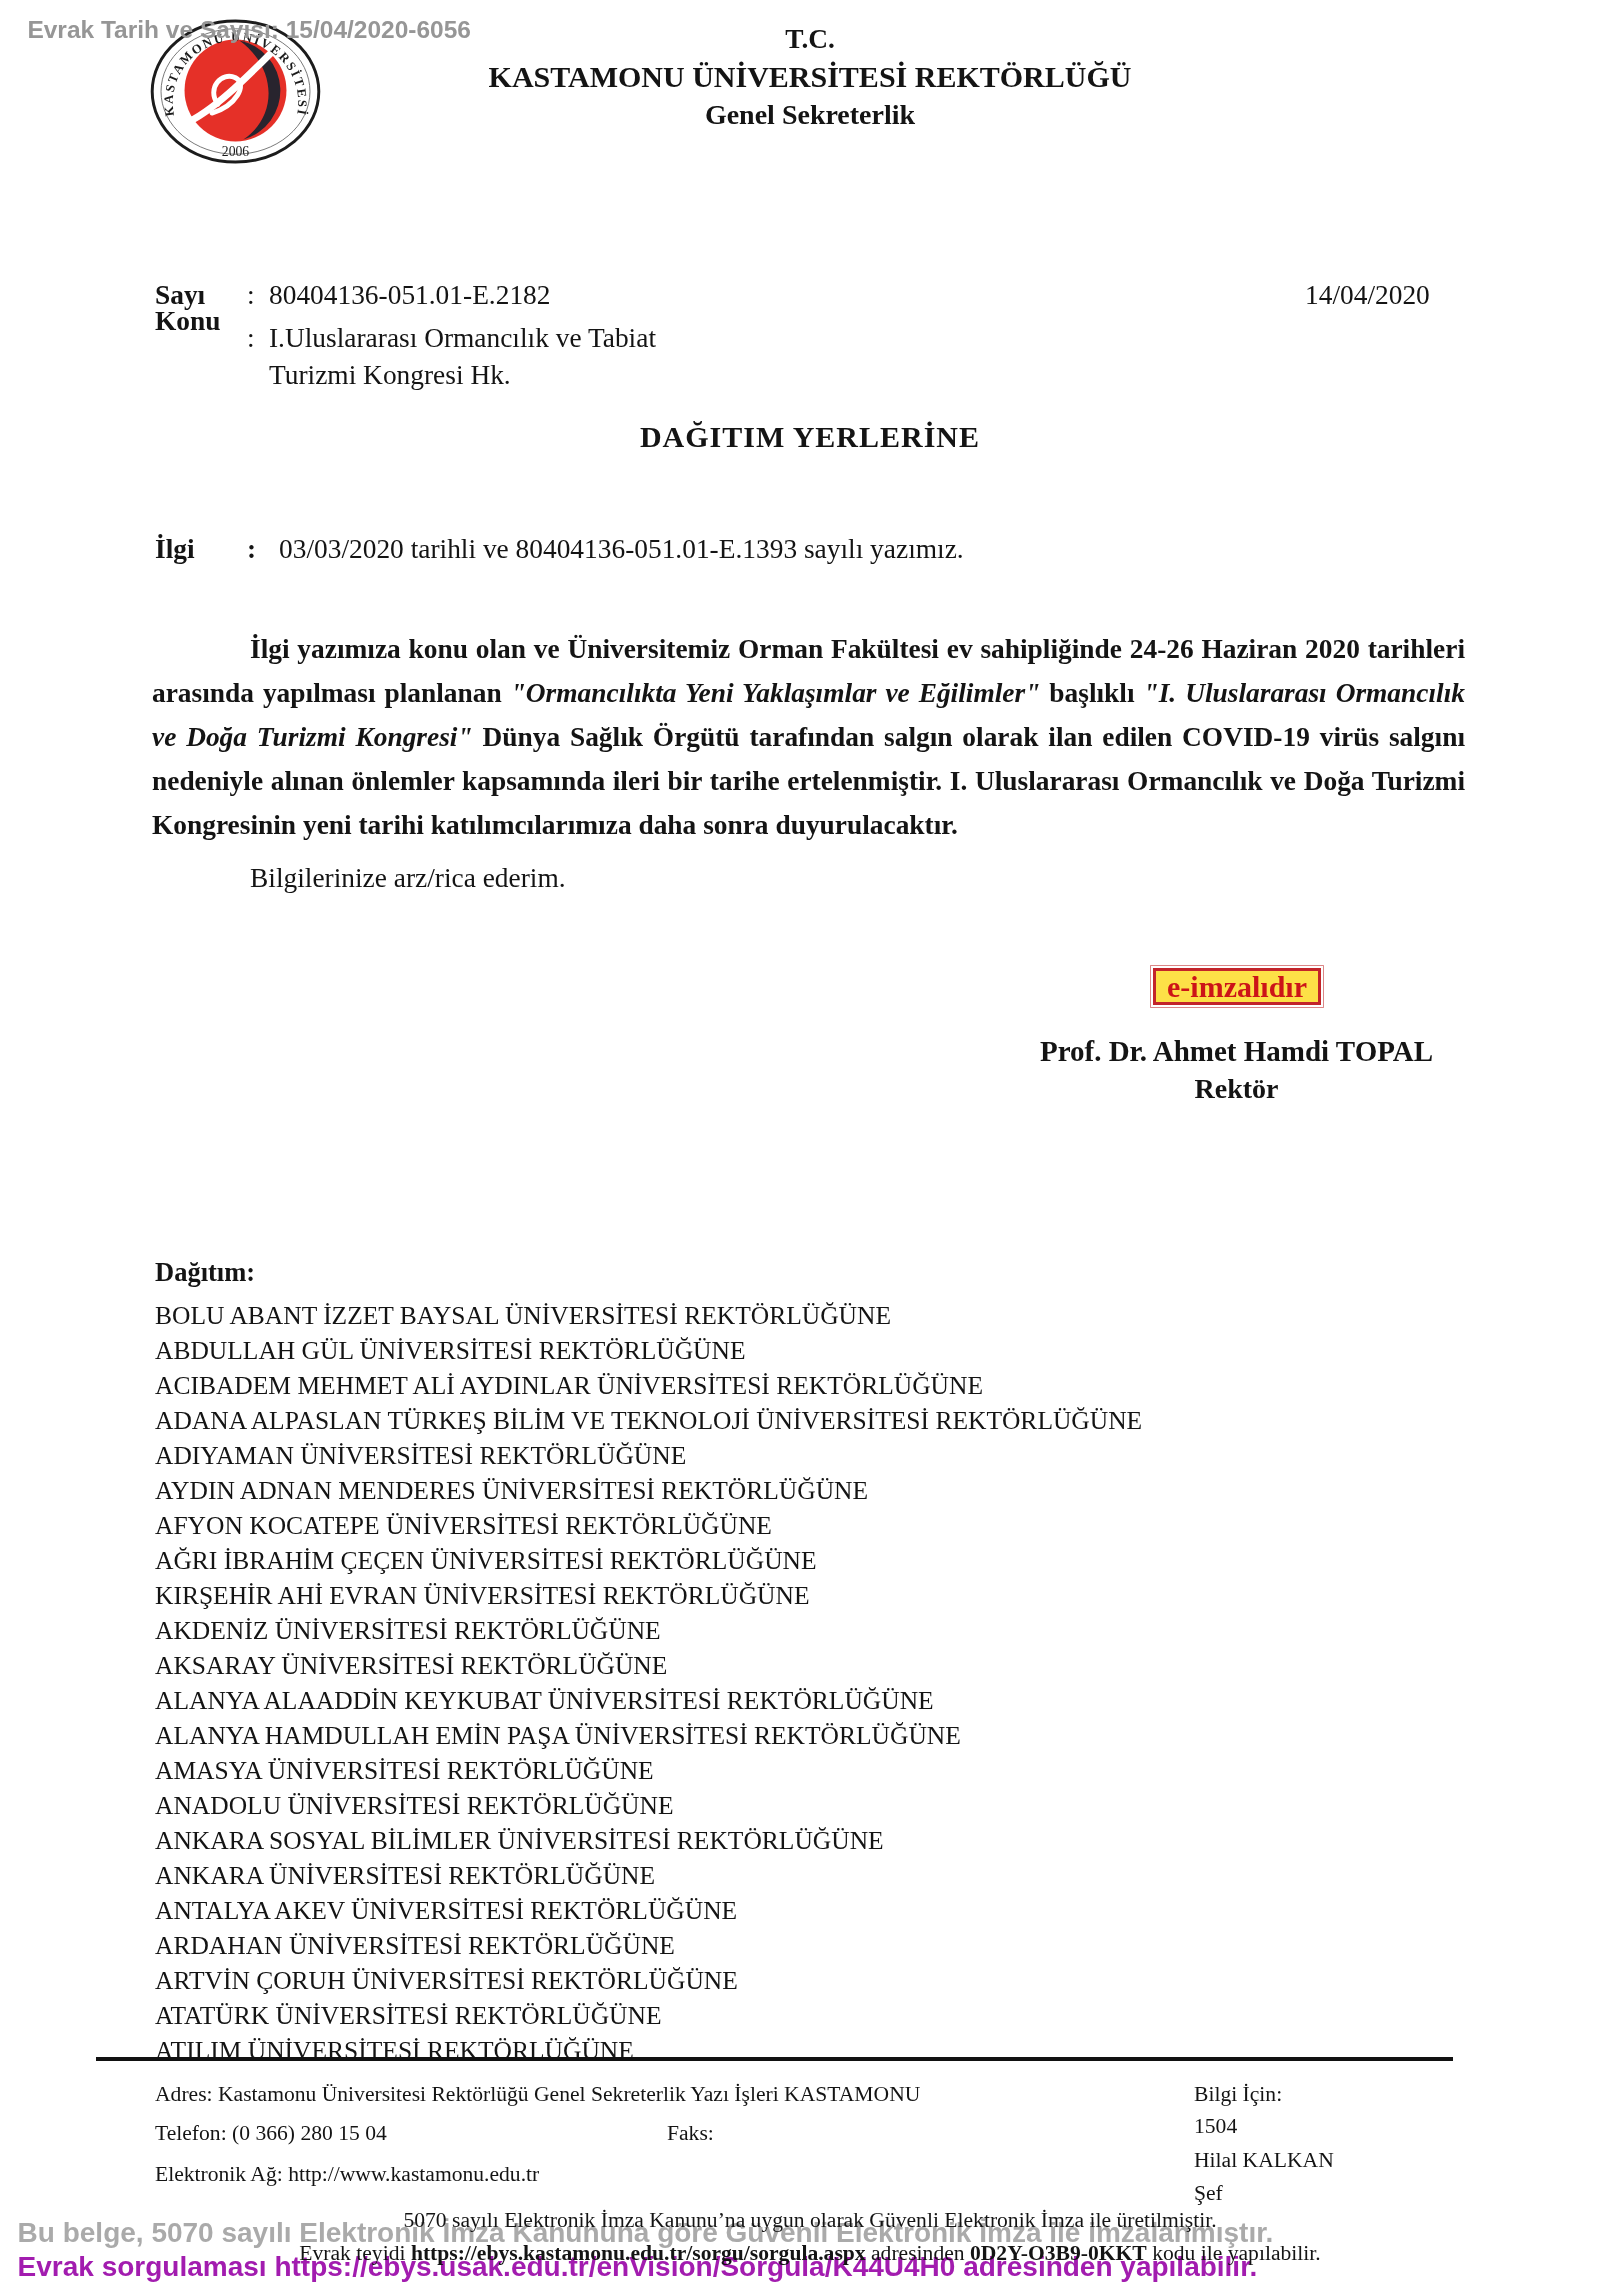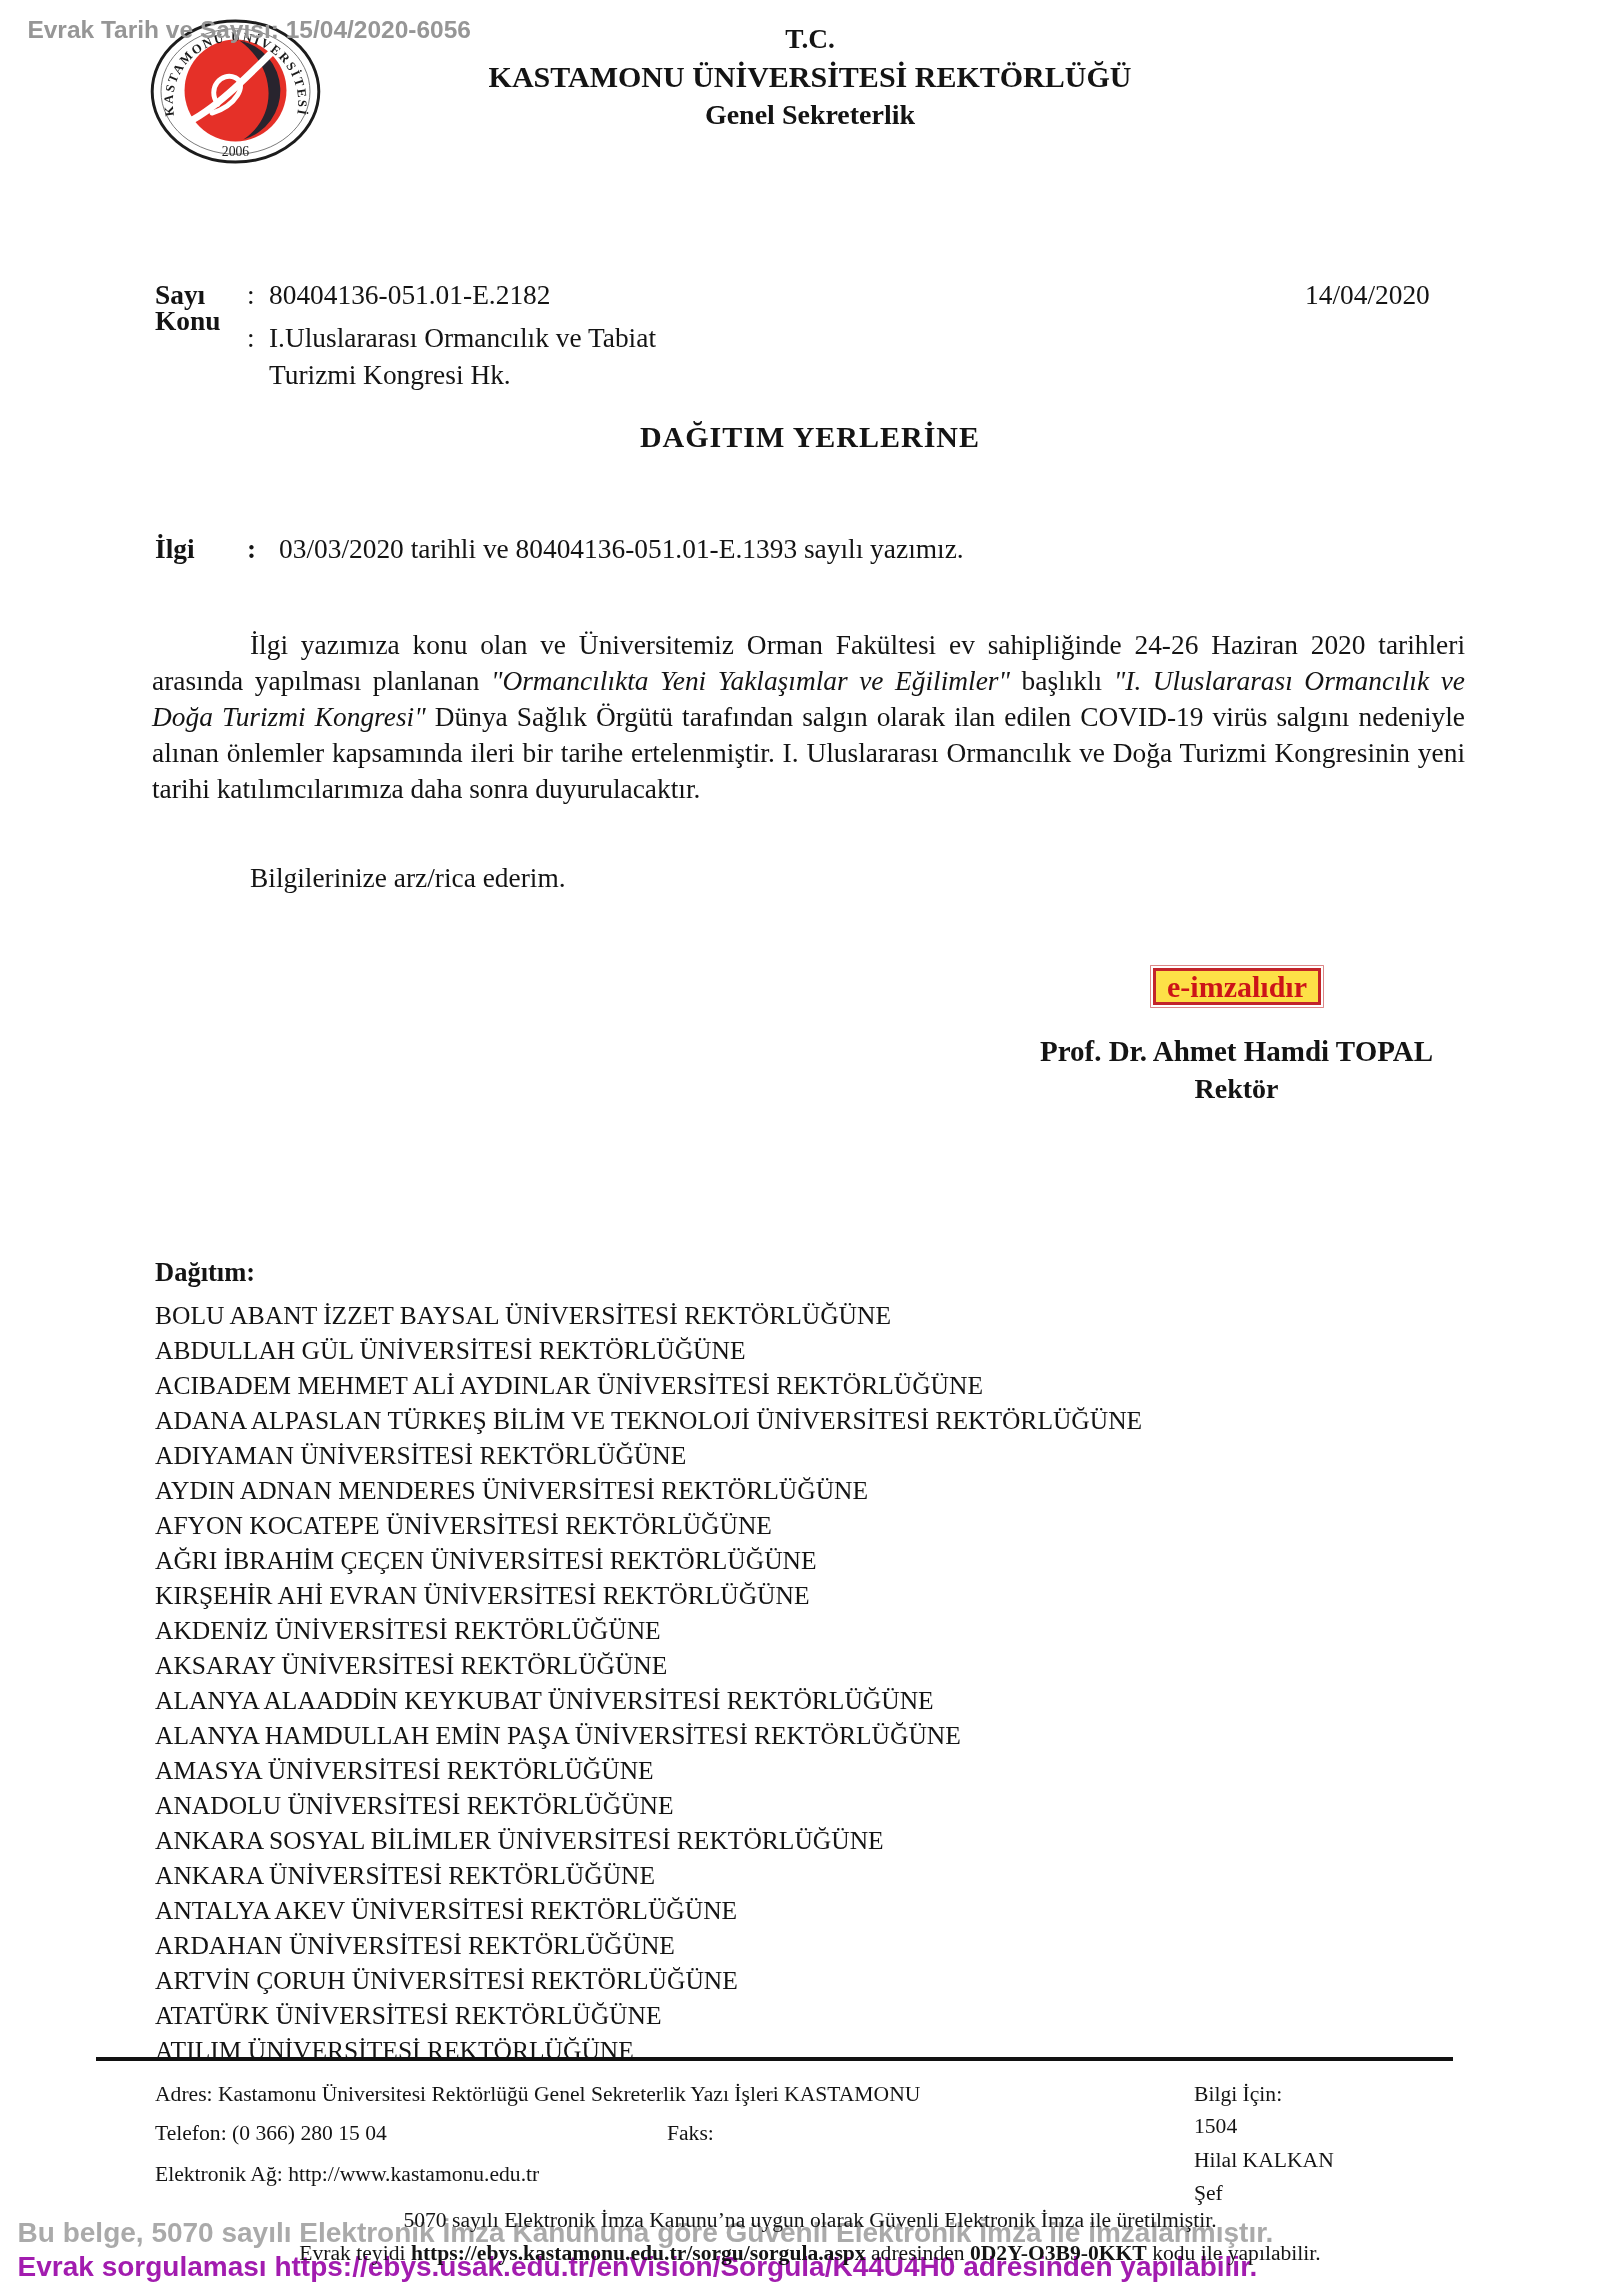--- a/index.html
+++ b/index.html
@@ -22,22 +22,22 @@
   .hdr .title{font-size:30px;font-weight:bold;margin-top:2px;}
   .hdr .sub{font-size:28px;font-weight:bold;margin-top:2px;}
 
   
   .lbl{font-weight:bold;font-size:27.4px;}
   .val{font-size:27.4px;}
   .doc-date{font-size:27.4px;}
 
   .recipient{left:0;top:420px;width:1620px;text-align:center;font-size:30px;font-weight:bold;letter-spacing:1px;}
 
-  .bodypara{left:152px;top:627px;width:1313px;font-size:27.4px;line-height:36px;
-            text-align:justify;text-indent:98px;z-index:2;}
+  .bodypara{left:152px;top:627px;width:1313px;font-size:27.4px;line-height:44px;
+            text-align:justify;text-indent:98px;z-index:2;font-weight:bold;}
   .closing{left:250px;top:863px;font-size:27.4px;}
 
   .stamp{left:1153px;top:968px;width:168px;height:37px;box-sizing:border-box;
          border:3.9px solid #c3242a;box-shadow:0 0 0 2px #ffffff,0 0 0 2.9px #d97a7a;
          display:flex;align-items:center;justify-content:center;background:#fde047;z-index:2;}
   .stamp span{color:#cc1418;font-weight:bold;font-size:30px;font-family:"Liberation Serif",serif;}
   .sig-name{left:1016px;top:1035px;width:441px;text-align:center;font-size:29px;font-weight:bold;}
   .sig-title{left:1016px;top:1073px;width:441px;text-align:center;font-size:28px;font-weight:bold;}
 
   .dist-h{left:155px;top:1257px;font-size:26.5px;font-weight:bold;}

